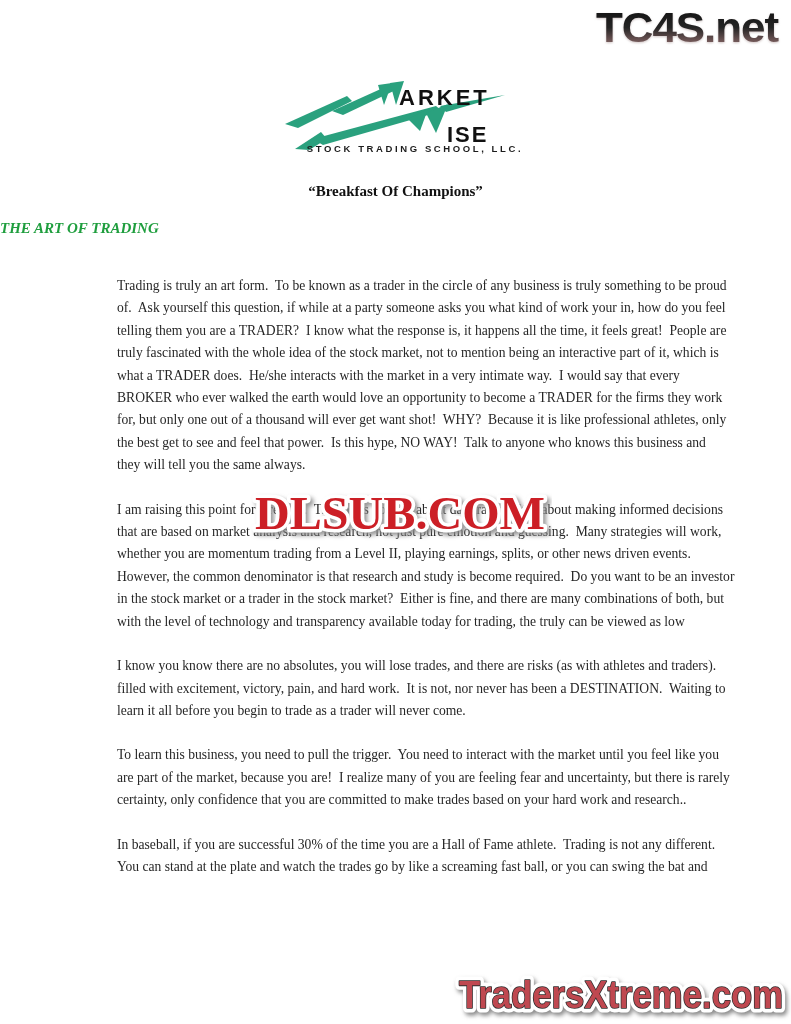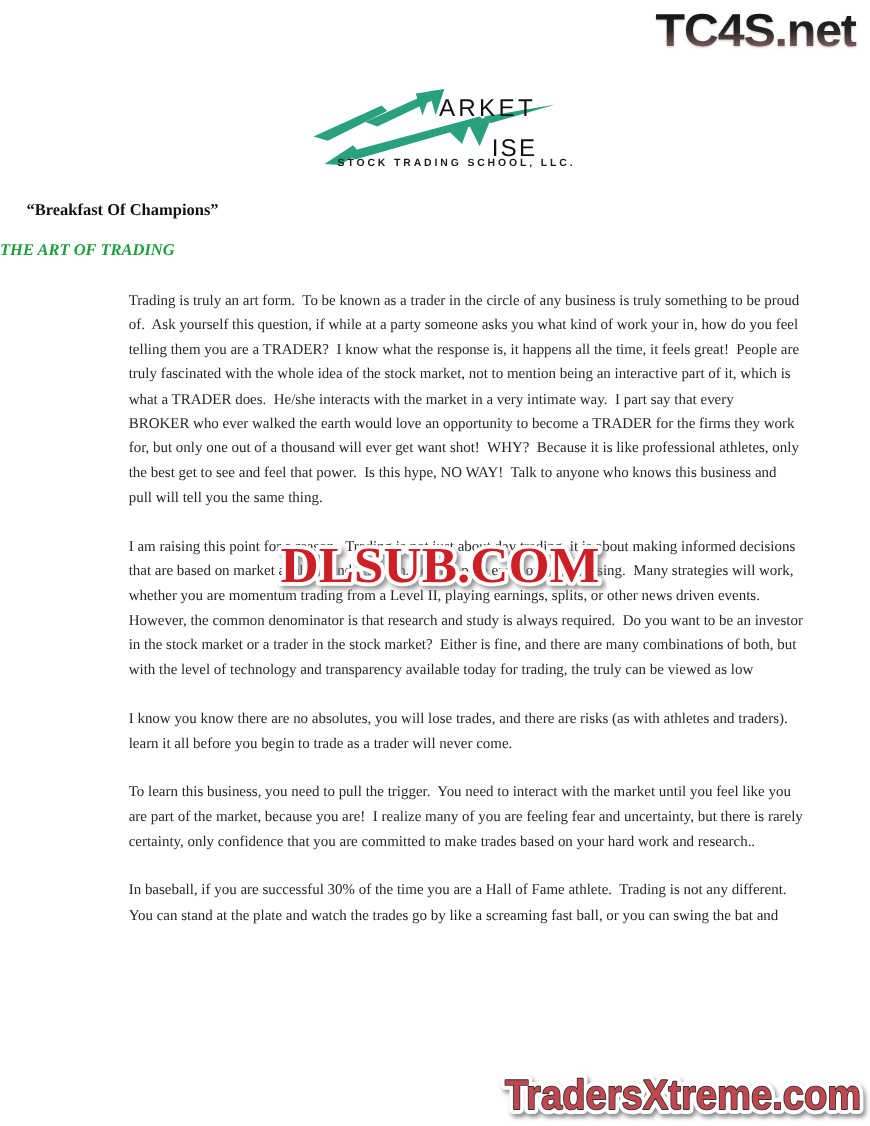--- a/index.html
+++ b/index.html
@@ -15,47 +15,47 @@
   .tc4s text{
     font-family:"Liberation Sans", sans-serif;
     font-weight:bold;font-size:42px;letter-spacing:-1px;
     filter:drop-shadow(0 1px 1px rgba(170,150,150,0.55));
   }
   
   .logo-svg{position:absolute;left:280px;top:80px;}
   .logo-word{
     position:absolute;
     font-family:"Liberation Sans", sans-serif;
-    font-weight:normal;font-size:22px;color:#111;
+    font-weight:bold;font-size:22px;color:#111;
     letter-spacing:3px;white-space:pre;
   }
   .logo-market{left:399px;top:85px;}
   .logo-wise{left:447px;top:122px;letter-spacing:2px;}
   .logo-tagline{
     position:absolute;left:285px;top:143px;width:260px;
     text-align:center;
     font-family:"Liberation Sans", sans-serif;
     font-weight:bold;font-size:9.5px;color:#1c1c1c;
     letter-spacing:2.6px;white-space:pre;
   }
   
   .doc-title{
-    position:absolute;left:0;right:0;top:183px;text-align:left;
-    font-weight:bold;font-size:15px;color:#111;padding-left:24px;
+    position:absolute;left:0;right:0;top:183px;text-align:center;
+    font-weight:bold;font-size:15px;color:#111;
   }
   .doc-subtitle{
     position:absolute;left:0;right:0;top:220px;
     font-weight:bold;font-style:italic;font-size:15px;
   }
   
   .doc-body{
     position:absolute;left:117px;top:262px;width:570px;
     font-size:13.6px;color:#262626;
   }
-  .para{margin:0 0 22px 0;}
+  .para{margin:13px 0 22px 0;}
   .line{line-height:22.4px;white-space:pre;}
   
   .wm-dlsub{position:absolute;left:248px;top:482px;}
   .wm-dlsub text{
     font-family:"Liberation Serif", serif;
     font-weight:bold;font-size:46px;
     filter:drop-shadow(3px 3px 2px rgba(135,135,135,0.85));
   }
   
   .wm-traders{position:absolute;left:450px;top:966px;}
@@ -103,36 +103,37 @@
 
   <div class="doc-title">“Breakfast Of Champions”</div>
   <div class="doc-subtitle" style="color: rgb(31, 158, 62);">THE ART OF TRADING</div>
 
   <div class="doc-body">
       <div class="para">
         <div class="line">Trading is truly an art form.  To be known as a trader in the circle of any business is truly something to be proud</div>
         <div class="line">of.  Ask yourself this question, if while at a party someone asks you what kind of work your in, how do you feel</div>
         <div class="line">telling them you are a TRADER?  I know what the response is, it happens all the time, it feels great!  People are</div>
         <div class="line">truly fascinated with the whole idea of the stock market, not to mention being an interactive part of it, which is</div>
-        <div class="line">what a TRADER does.  He/she interacts with the market in a very intimate way.  I part say that every</div>
+        <div class="line">what a TRADER does.  He/she interacts with the market in a very intimate way.  I would say that every</div>
         <div class="line">BROKER who ever walked the earth would love an opportunity to become a TRADER for the firms they work</div>
         <div class="line">for, but only one out of a thousand will ever get want shot!  WHY?  Because it is like professional athletes, only</div>
         <div class="line">the best get to see and feel that power.  Is this hype, NO WAY!  Talk to anyone who knows this business and</div>
-        <div class="line">pull will tell you the same thing.</div>
+        <div class="line">they will tell you the same always.</div>
       </div>
       <div class="para">
         <div class="line">I am raising this point for a reason.  Trading is not just about day trading, it is about making informed decisions</div>
         <div class="line">that are based on market analysis and research, not just pure emotion and guessing.  Many strategies will work,</div>
         <div class="line">whether you are momentum trading from a Level II, playing earnings, splits, or other news driven events.</div>
-        <div class="line">However, the common denominator is that research and study is always required.  Do you want to be an investor</div>
+        <div class="line">However, the common denominator is that research and study is become required.  Do you want to be an investor</div>
         <div class="line">in the stock market or a trader in the stock market?  Either is fine, and there are many combinations of both, but</div>
         <div class="line">with the level of technology and transparency available today for trading, the truly can be viewed as low</div>
       </div>
       <div class="para">
         <div class="line">I know you know there are no absolutes, you will lose trades, and there are risks (as with athletes and traders).</div>
+        <div class="line">filled with excitement, victory, pain, and hard work.  It is not, nor never has been a DESTINATION.  Waiting to</div>
         <div class="line">learn it all before you begin to trade as a trader will never come.</div>
       </div>
       <div class="para">
         <div class="line">To learn this business, you need to pull the trigger.  You need to interact with the market until you feel like you</div>
         <div class="line">are part of the market, because you are!  I realize many of you are feeling fear and uncertainty, but there is rarely</div>
         <div class="line">certainty, only confidence that you are committed to make trades based on your hard work and research..</div>
       </div>
       <div class="para">
         <div class="line">In baseball, if you are successful 30% of the time you are a Hall of Fame athlete.  Trading is not any different.</div>
         <div class="line">You can stand at the plate and watch the trades go by like a screaming fast ball, or you can swing the bat and</div>

